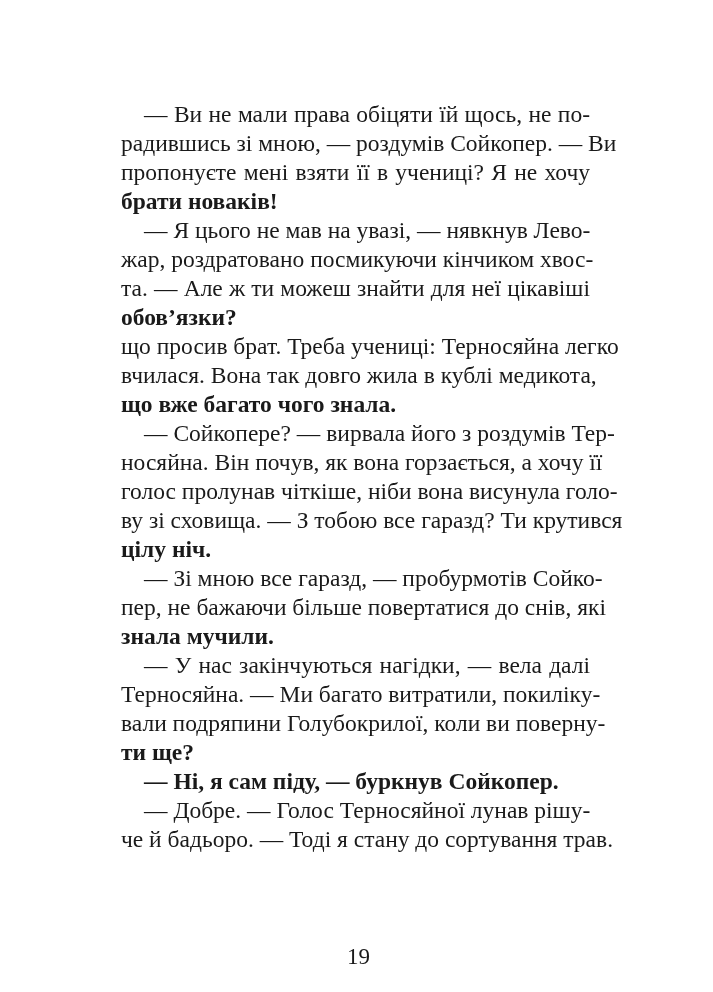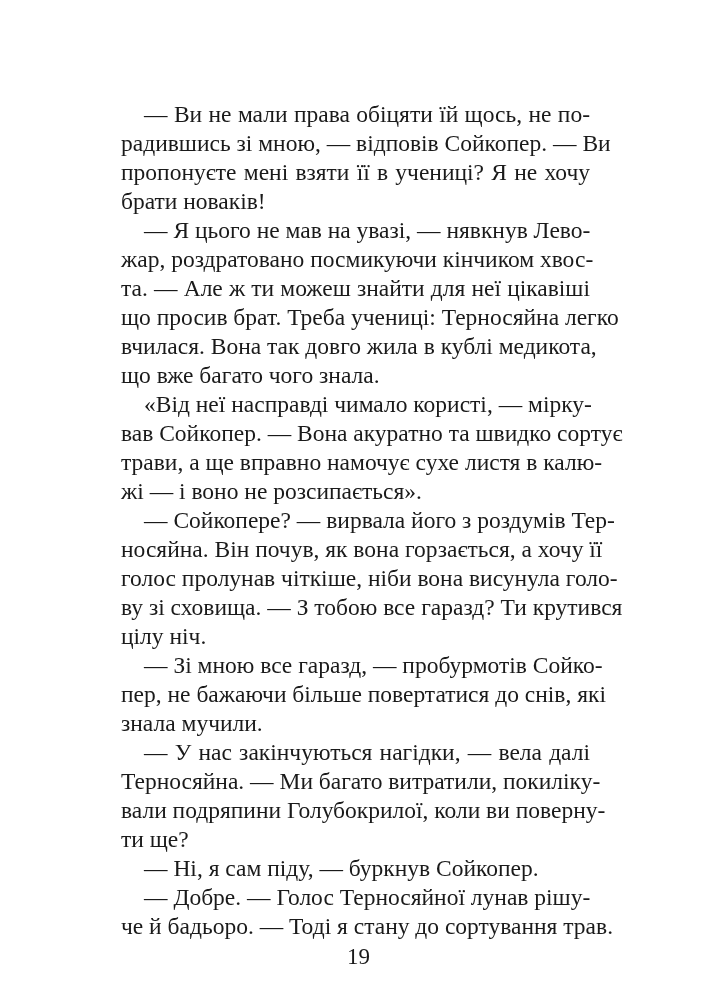--- a/index.html
+++ b/index.html
@@ -34,20 +34,21 @@
     height: 29px;
     line-height: 29px;
     font-size: 23.5px;
     white-space: nowrap;
     text-align: justify;
     text-align-last: justify;
     overflow: visible;
   }
   .line.last {
     text-align-last: left;
+    font-weight: bold;
   }
   .line.indent {
     padding-left: 23px;
   }
   .page-number {
     position: absolute;
     left: 0;
     width: 713px;
     top: 926px;
     text-align: center;
@@ -57,43 +58,38 @@
   }
 </style>
 </head>
 <body>
 
 <div class="page">
   <div class="text-block">
 
     <div>
       <span class="line indent">— Ви не мали права обіцяти їй щось, не по-</span>
-      <span class="line">радившись зі мною, — відповів Сойкопер. — Ви</span>
+      <span class="line">радившись зі мною, — роздумів Сойкопер. — Ви</span>
       <span class="line">пропонуєте мені взяти її в учениці? Я не хочу</span>
       <span class="line last">брати новаків!</span>
     </div>
 
     <div>
       <span class="line indent">— Я цього не мав на увазі, — нявкнув Лево-</span>
       <span class="line">жар, роздратовано посмикуючи кінчиком хвос-</span>
       <span class="line">та. — Але ж ти можеш знайти для неї цікавіші</span>
+      <span class="line last">обов’язки?</span>
     </div>
 
     <div>
       <span class="line">що просив брат. Треба учениці: Терносяйна легко</span>
       <span class="line">вчилася. Вона так довго жила в кублі медикота,</span>
       <span class="line last">що вже багато чого знала.</span>
     </div>
 
-    <div>
-      <span class="line indent">«Від неї насправді чимало користі, — мірку-</span>
-      <span class="line">вав Сойкопер. — Вона акуратно та швидко сортує</span>
-      <span class="line">трави, а ще вправно намочує сухе листя в калю-</span>
-      <span class="line last">жі — і воно не розсипається».</span>
-    </div>
 
     <div>
       <span class="line indent">— Сойкопере? — вирвала його з роздумів Тер-</span>
       <span class="line">носяйна. Він почув, як вона горзається, а хочу її</span>
       <span class="line">голос пролунав чіткіше, ніби вона висунула голо-</span>
       <span class="line">ву зі сховища. — З тобою все гаразд? Ти крутився</span>
       <span class="line last">цілу ніч.</span>
     </div>
 
     <div>

